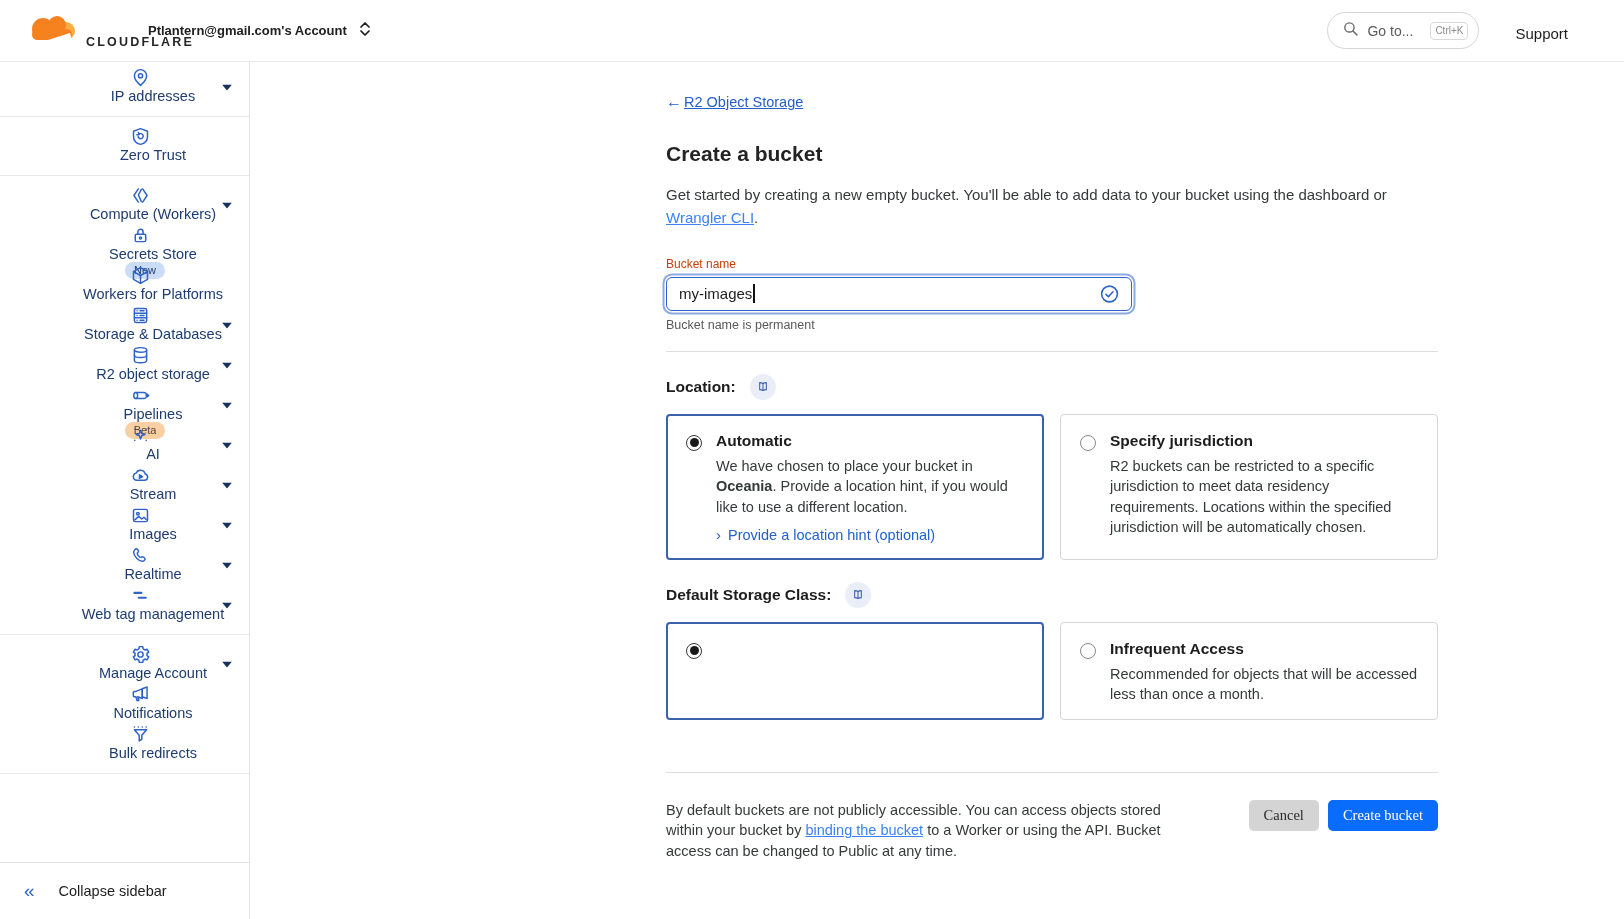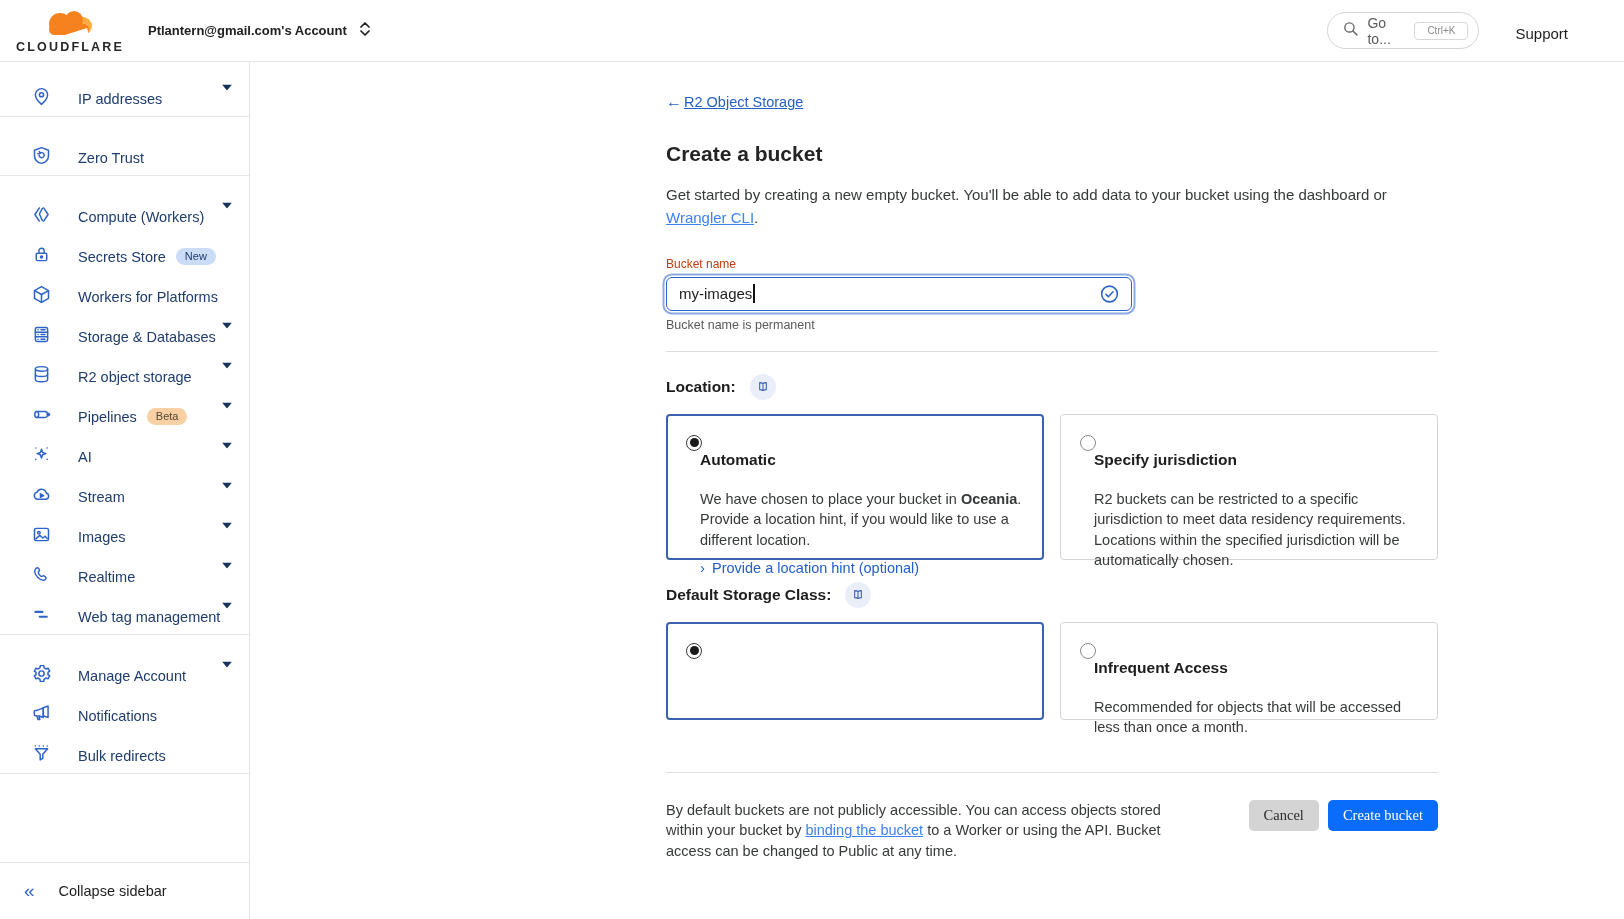--- a/index.html
+++ b/index.html
@@ -3,38 +3,38 @@
 <meta charset="utf-8">
 <style>
   * { margin:0; padding:0; box-sizing:border-box; }
   html,body { width:1624px; height:919px; background:#fff; overflow:hidden;
               font-family:"Liberation Sans", sans-serif; color:#1d1d1d; }
 
   
   .header { position:absolute; top:0; left:0; right:0; height:62px; background:#fff;
             border-bottom:1px solid #e8e8e8; display:flex; align-items:center;
             padding:0 56px 0 20px; z-index:5; }
-  .logo { display:flex; flex-direction:column; align-items:center; width:100px; }
+  .logo { display:flex; flex-direction:row; align-items:flex-end; width:100px; }
   .logo-text { font-size:12.5px; font-weight:800; letter-spacing:2.2px; color:#262626; margin-top:-4px; }
   .account { display:flex; align-items:center; margin-left:28px; gap:10px; }
   .account-label { font-size:13px; font-weight:700; color:#202020;text-align:center; }
   .header-right { margin-left:auto; display:flex; align-items:center; gap:36px; }
   .goto-pill { display:flex; align-items:center; gap:8px; border:1px solid #d5d5d5;
                border-radius:19px; height:37px; padding:0 10px 0 14px; width:152px; cursor:pointer; }
   .goto-text { font-size:14px; color:#5b5b5b; flex:1; }
   .kbd { font-size:10px; color:#8a8a8a; border:1px solid #d9d9d9; border-radius:4px;
-         padding:3px 12px; line-height:1; }
+         padding:3px 4px; line-height:1; }
   .support { font-size:15px; color:#1d1d1d; cursor:pointer;margin-top:6px; }
 
   
   .sidebar { position:absolute; top:62px; left:0; bottom:0; width:250px; background:#fff;
              border-right:1px solid #e4e4e4; }
   .side-nav { padding-top:5px; }
-  .side-item { position:relative; display:flex; align-items:flex-end; height:40px;
-               padding-left:31px; cursor:pointer; }
+  .side-item { position:relative; display:flex; align-items:center; height:40px;
+               padding-left:31px; cursor:pointer;flex-direction:column; }
   .side-icon { width:21px; height:21px; display:inline-flex; align-items:center; justify-content:center; }
   .side-icon svg { width:21px; height:21px; }
   .side-label { margin-left:26px; font-size:14.5px; color:#1e3c6e; white-space:nowrap; }
   .caret { position:absolute; right:17px; top:50%; transform:translateY(-42%); display:inline-flex; }
   .badge { margin-left:10px; font-size:11px; border-radius:10px; padding:3px 9px; line-height:1; }
   .badge-blue   { background:#cbdcf7; color:#1e3c6e; }
   .badge-orange { background:#f8d0a4; color:#544733; }
   .side-divider { height:1px; background:#e8e8e8; margin:9px 0; }
   .side-bottom { position:absolute; bottom:0; left:0; right:0; height:57px; border-top:1px solid #e4e4e4;
                  display:flex; align-items:center; padding-left:24px; cursor:pointer; }
@@ -64,31 +64,31 @@
 
   .hr { height:1px; background:#dedede; margin-top:19px; }
 
   .section-head { display:flex; align-items:center; gap:14px; margin-top:22px; }
   .section-title { font-size:15.5px; font-weight:700; color:#1d1d1d; }
   .help-circle { width:26px; height:26px; border-radius:50%; background:#e9eef8;
                  display:inline-flex; align-items:center; justify-content:center; cursor:pointer; }
 
   .cards { display:flex; gap:16px; margin-top:14px; }
   .card { width:378px; border:1px solid #d5d5d5; border-radius:4px; padding:17px 19px;
-          display:flex; align-items:flex-start; cursor:pointer; background:#fff;flex-direction:column; }
+          display:flex; align-items:flex-start; cursor:pointer; background:#fff; }
   .card.selected { border:2px solid #3b63ad; padding:16px 18px; }
   .card.h-loc { height:146px; }
   .card.h-cls { height:98px; }
   .radio { flex:0 0 auto; width:16px; height:16px; border-radius:50%; border:1.5px solid #8a8a8a;
            margin-top:3px; position:relative; background:#fff; }
   .radio.on { border-color:#3a3a3a; }
   .radio.on::after { content:""; position:absolute; inset:2.5px; border-radius:50%; background:#1a1a1a; }
   .card-body { margin-left:14px; }
   .card-title { font-size:15.5px; font-weight:700; color:#1d1d1d; }
-  .card-desc { font-size:14.5px; color:#36393a; line-height:1.42; margin-top:20px; }
+  .card-desc { font-size:14.5px; color:#36393a; line-height:1.42; margin-top:6px; }
   .card-link { margin-top:9px; font-size:14.5px; color:#2360c9; cursor:pointer; display:flex; align-items:center; gap:7px; }
   .card-link .chev { font-size:15px; }
 
   .footer-hr { height:1px; background:#dedede; margin-top:52px; }
   .footer-row { display:flex; margin-top:27px; align-items:flex-start; }
   .footer-note { width:516px; font-size:14.5px; color:#36393a; line-height:1.42; }
   .footer-buttons { margin-left:auto; display:flex; gap:9px; }
   .btn { border:none; border-radius:5px; height:31px; padding:0 15px; font-size:14.5px;
          font-family:Liberation Serif, serif; cursor:pointer; }
   .btn-cancel { background:#d4d4d4; color:#2b2b2b; }

